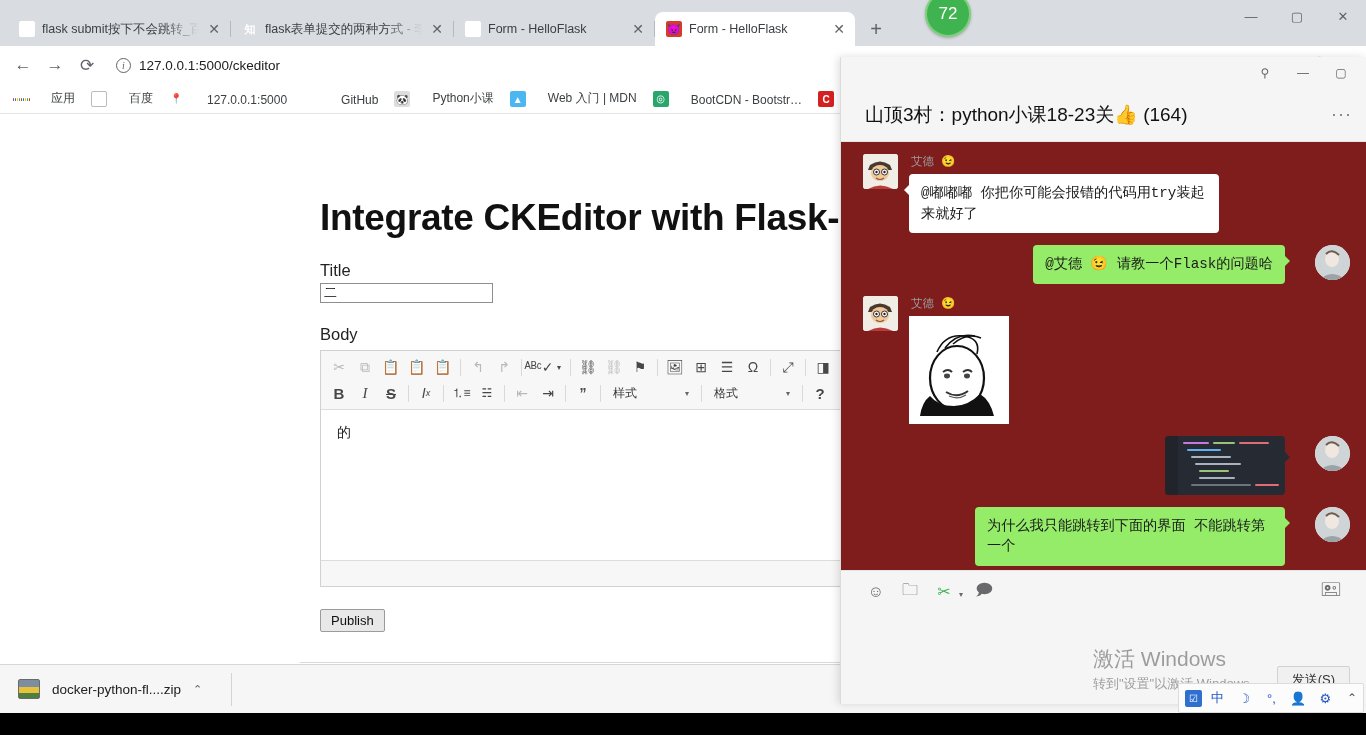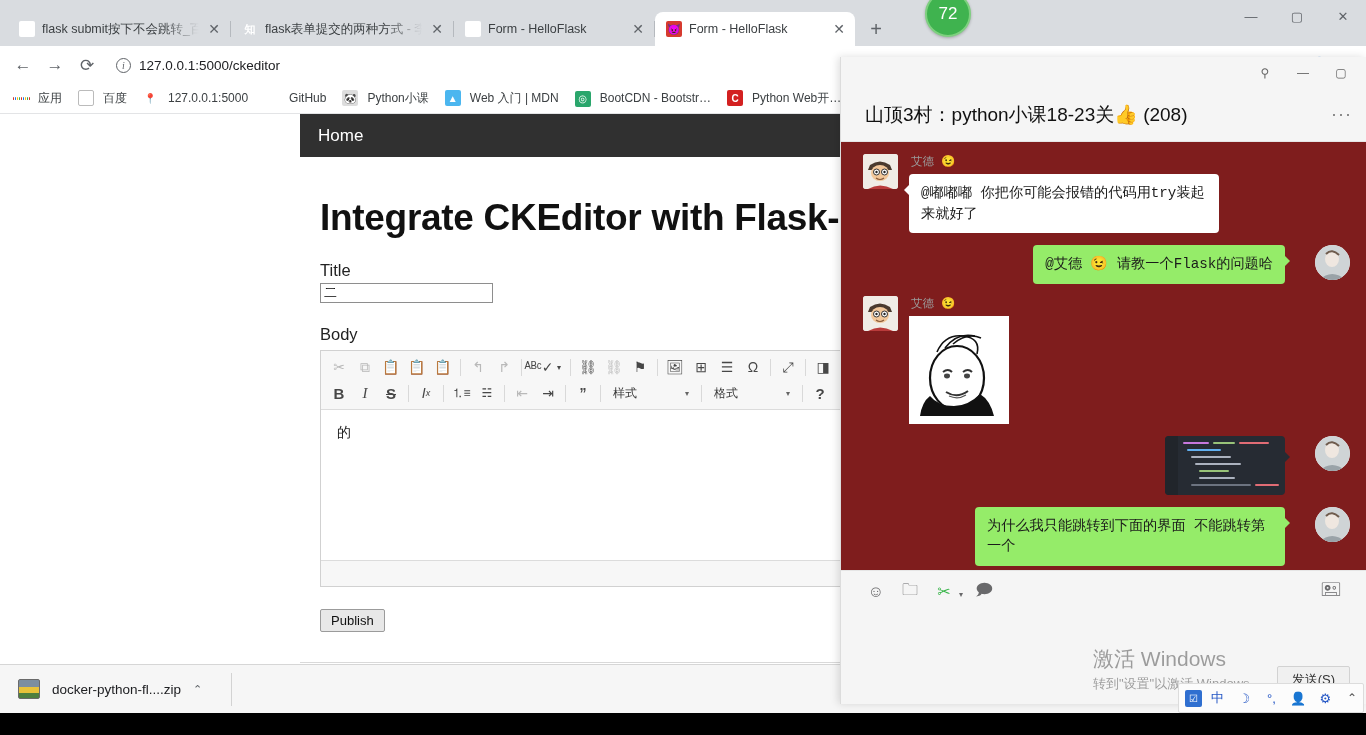--- a/index.html
+++ b/index.html
@@ -96,21 +96,21 @@
   }
   .omni-icons { display: flex; align-items: center; gap: 10px; padding-right: 4px; }
   .omni-icons span { color: #5f6368; font-size: 15px; }
 
   
   .bookmarks {
     height: 30px; background: #fff; display: flex; align-items: center;
     gap: 2px; padding: 0 6px; font-size: 12px; color: #3c4043;
     border-bottom: 1px solid #e3e4e6;
   }
-  .bm { display: flex; align-items: flex-start; gap: 9px; padding: 3px 7px; white-space: nowrap; }
+  .bm { display: flex; align-items: flex-end; gap: 22px; padding: 3px 7px; white-space: nowrap; }
   .bm .bico {
     width: 16px; height: 16px; flex: 0 0 16px; border-radius: 2px;
     display: flex; align-items: center; justify-content: center;
     font-size: 10px; color: #fff;
   }
   .ico-apps {
     display: grid; grid-template-columns: repeat(3,3px); grid-template-rows: repeat(3,3px);
     gap: 1.5px; width: auto; height: auto;
   }
   .ico-apps i { width: 3px; height: 3px; border-radius: .5px; display: block; }
@@ -421,23 +421,20 @@
         <span>BootCDN - Bootstr…</span>
       </div>
       <div class="bm">
         <span class="bico ico-c">C</span>
         <span>Python Web开…</span>
       </div>
     </div>
 
     <div class="viewport">
 
-      <div class="pagenav">
-        <a href="#">Home</a>
-      </div>
 
       <div class="pagecontent">
         <h1 class="pagetitle">Integrate CKEditor with Flask-CKEditor</h1>
 
         <div class="field-label">Title</div>
         <input class="title-input" value="二" style="">
 
         <div class="field-label">Body</div>
 
         <div class="cke">
@@ -517,21 +514,21 @@
 
   <div class="wechat">
 
     <div class="wx-titlebar">
       <div class="tb">⚲</div>
       <div class="tb">—</div>
       <div class="tb">▢</div>
     </div>
 
     <div class="wx-header">
-      <span class="wx-title">山顶3村：python小课18-23关👍 (208)</span>
+      <span class="wx-title">山顶3村：python小课18-23关👍 (164)</span>
       <span class="wx-more">···</span>
     </div>
 
     <div class="wx-msgs">
 
       <div class="msg in">
         <div class="ava">
           <svg viewBox="0 0 35 35" width="35" height="35" aria-hidden="true">
             <rect width="35" height="35" fill="#f0ece6"></rect>
             <path d="M7 11 q10-7 20 0 l2 5 -24 0 z" fill="#4a3a2e"></path>

